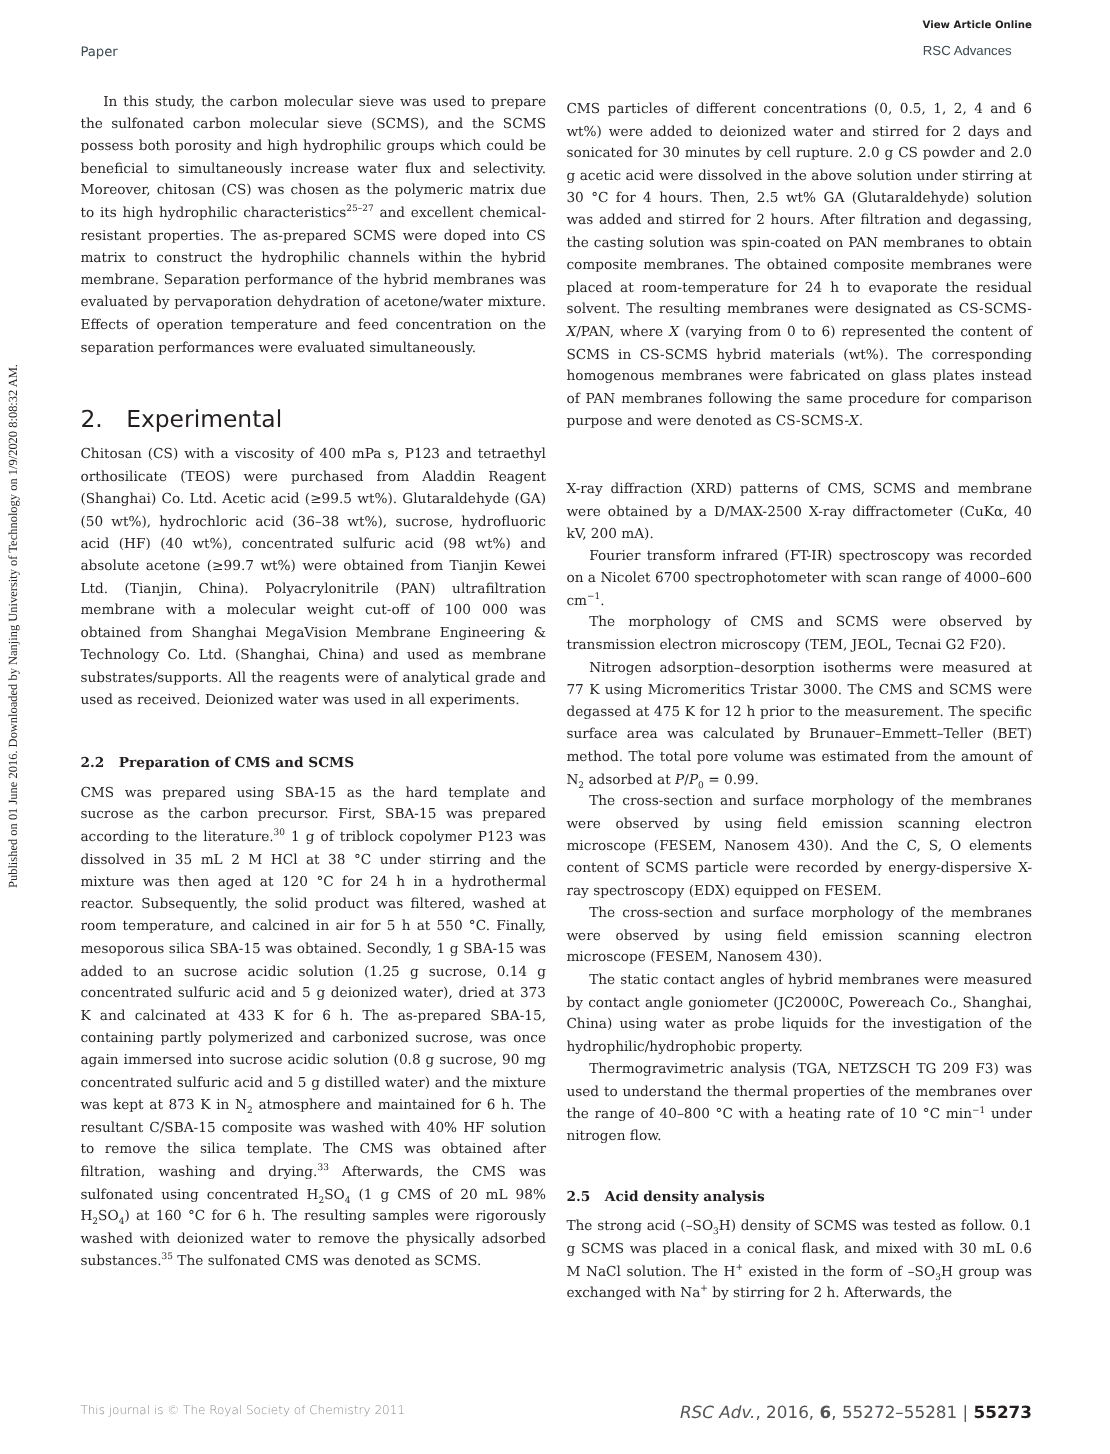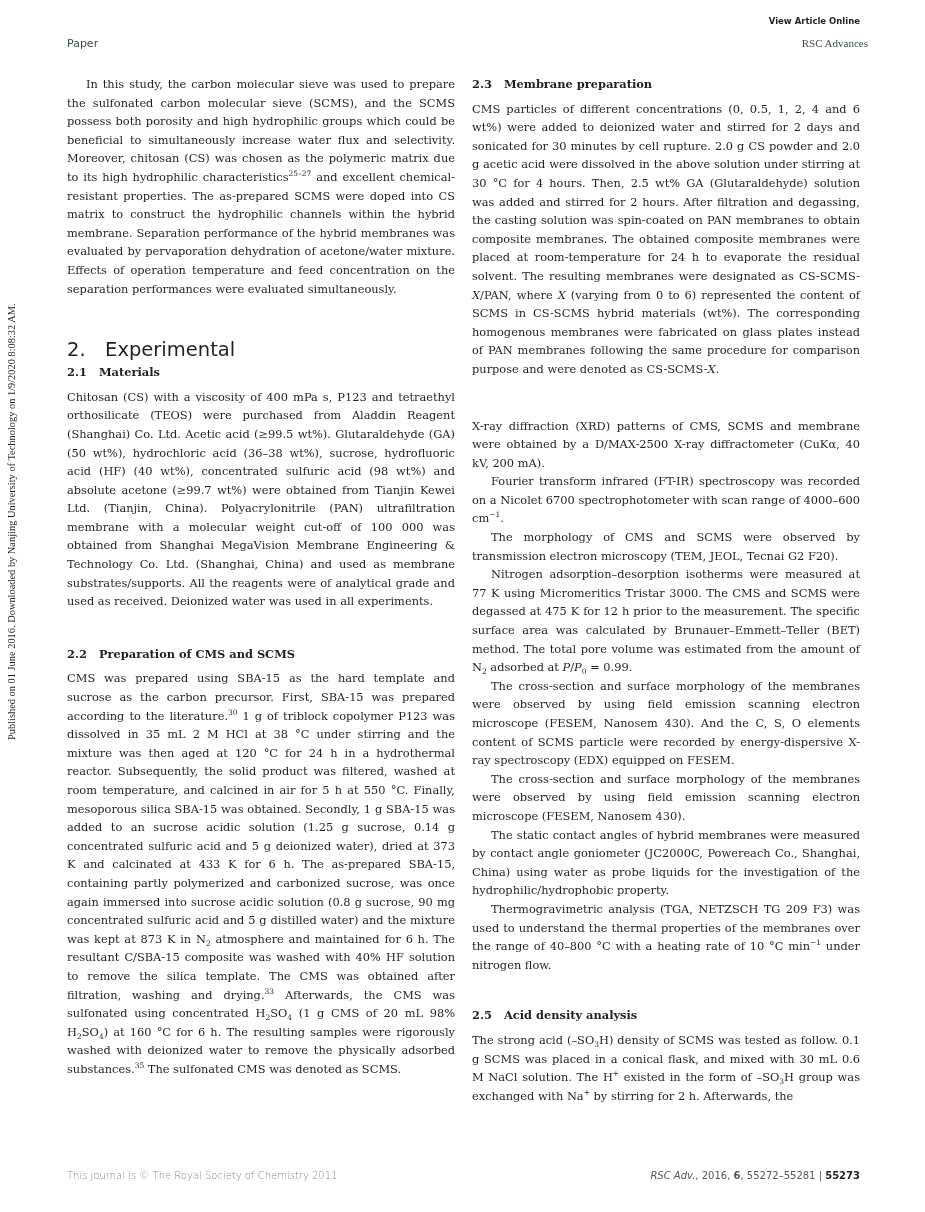--- a/index.html
+++ b/index.html
@@ -1,63 +1,61 @@
 <!DOCTYPE html>
 <html><head>
 <meta charset="utf-8">
 <style>
   html, body { margin: 0; padding: 0; background: #ffffff; }
   body { width: 925px; height: 1212px; position: relative; overflow: hidden; color: #231f20; }
   .hdr-small { position: absolute; top: 16px; right: 65px; font-family: "DejaVu Sans", sans-serif; font-size: 8.5px; font-weight: bold; color: #231f20; }
   .hdr-left { position: absolute; top: 37px; left: 67px; font-family: "DejaVu Sans", sans-serif; font-size: 11px; color: #3d4a4f; text-align: center; }
-  .hdr-right { position: absolute; top: 37px; right: 57px; font-family: Liberation Serif, serif; font-size: 11px; color: #3d4a4f; }
+  .hdr-right { position: absolute; top: 37px; right: 82px; font-family: Liberation Sans, sans-serif; font-size: 11px; color: #3d4a4f; }
   .side-note { position: absolute; left: 6px; top: 740px; transform-origin: 0 0; transform: rotate(-90deg); white-space: nowrap;
                font-family: "Liberation Serif", serif; font-size: 10.4px; color: #231f20; width: 560px; }
   .col { position: absolute; top: 75px; width: 388px; font-family: "DejaVu Serif", "Liberation Serif", serif; font-size: 11.4px; line-height: 18.6px; }
   .col-left { left: 67px; }
   .col-right { left: 472px; }
   .col p { margin: 0; text-align: justify; hyphens: manual; }
   .col p.ind { text-indent: 19px; }
   h2.sec { font-family: "DejaVu Sans", sans-serif; font-weight: normal; font-size: 19.5px; margin: 0; line-height: 26px; }
   h3.sub { font-family: "DejaVu Serif", serif; font-weight: bold; font-size: 11.4px; margin: 0; line-height: 18.6px; }
   h3.sub .num { display: inline-block; width: 32px; }
   .gap-sm { height: 6px; }
   sup, sub { font-size: 7.5px; line-height: 0; }
   .footer-left { position: absolute; top: 1170px; left: 67px; font-family: "DejaVu Sans", sans-serif; font-size: 10px; color: #8a8a8a; font-weight: 300; }
-  .footer-right { position: absolute; top: 1170px; right: 65px; font-family: "DejaVu Sans", sans-serif; font-size: 10px; color: #555; }
+  .footer-right { position: absolute; top: 1170px; right: 65px; font-family: "DejaVu Sans", sans-serif; font-size: 14px; color: #555; }
   .footer-right .page { font-weight: bold; color: #231f20; }
   .footer-right .vol { font-weight: bold; }
   i { font-style: italic; }
 </style>
 </head>
 <body>
 
 <div class="hdr-small">View Article Online</div>
 <div class="hdr-left">Paper</div>
 <div class="hdr-right">RSC Advances</div>
 
 <div class="side-note">Published on 01 June 2016. Downloaded by Nanjing University of Technology on 1/9/2020 8:08:32 AM.</div>
 
 <div class="col col-left">
   <p class="ind"><span>In this study, the carbon molecular sieve was used to prepare the sulfonated carbon molecular sieve (SCMS), and the SCMS possess both porosity and high hydrophilic groups which could be beneficial to simultaneously increase water flux and selectivity. Moreover, chitosan (CS) was chosen as the polymeric matrix due to its high hydrophilic characteristics</span><sup>25–27</sup><span> and excellent chemical-resistant properties. The as-prepared SCMS were doped into CS matrix to construct the hydrophilic channels within the hybrid membrane. Separation performance of the hybrid membranes was evaluated by pervaporation dehydration of acetone/water mixture. Effects of operation temperature and feed concentration on the separation performances were evaluated simultaneously.</span></p>
 
   <div style="height:39px"></div>
   <h2 class="sec">2. Experimental</h2>
-  <h3 class="sub"><span class="num">2.1</span><span>Materials</span></h3>
   <div class="gap-sm"></div>
   <p>Chitosan (CS) with a viscosity of 400 mPa s, P123 and tetraethyl orthosilicate (TEOS) were purchased from Aladdin Reagent (Shanghai) Co. Ltd. Acetic acid (≥99.5 wt%). Glutaraldehyde (GA) (50 wt%), hydrochloric acid (36–38 wt%), sucrose, hydrofluoric acid (HF) (40 wt%), concentrated sulfuric acid (98 wt%) and absolute acetone (≥99.7 wt%) were obtained from Tianjin Kewei Ltd. (Tianjin, China). Polyacrylonitrile (PAN) ultrafiltration membrane with a molecular weight cut-off of 100 000 was obtained from Shanghai MegaVision Membrane Engineering &amp; Technology Co. Ltd. (Shanghai, China) and used as membrane substrates/supports. All the reagents were of analytical grade and used as received. Deionized water was used in all experiments.</p>
 
   <div style="height:34px"></div>
   <h3 class="sub"><span class="num">2.2</span><span>Preparation of CMS and SCMS</span></h3>
   <div class="gap-sm"></div>
   <p><span>CMS was prepared using SBA-15 as the hard template and sucrose as the carbon precursor. First, SBA-15 was prepared according to the literature.</span><sup>30</sup><span> 1 g of triblock copolymer P123 was dissolved in 35 mL 2 M HCl at 38 °C under stirring and the mixture was then aged at 120 °C for 24 h in a hydrothermal reactor. Subsequently, the solid product was filtered, washed at room temperature, and calcined in air for 5 h at 550 °C. Finally, mesoporous silica SBA-15 was obtained. Secondly, 1 g SBA-15 was added to an sucrose acidic solution (1.25 g sucrose, 0.14 g concentrated sulfuric acid and 5 g deionized water), dried at 373 K and calcinated at 433 K for 6 h. The as-prepared SBA-15, containing partly polymerized and carbonized sucrose, was once again immersed into sucrose acidic solution (0.8 g sucrose, 90 mg concentrated sulfuric acid and 5 g distilled water) and the mixture was kept at 873 K in N</span><sub>2</sub><span> atmosphere and maintained for 6 h. The resultant C/SBA-15 composite was washed with 40% HF solution to remove the silica template. The CMS was obtained after filtration, washing and drying.</span><sup>33</sup><span> Afterwards, the CMS was sulfonated using concentrated H</span><sub>2</sub><span>SO</span><sub>4</sub><span> (1 g CMS of 20 mL 98% H</span><sub>2</sub><span>SO</span><sub>4</sub><span>) at 160 °C for 6 h. The resulting samples were rigorously washed with deionized water to remove the physically adsorbed substances.</span><sup>35</sup><span> The sulfonated CMS was denoted as SCMS.</span></p>
 </div>
 
 <div class="col col-right">
-  <h3 class="sub"><span class="num">2.3</span><span>Membrane preparation</span></h3>
   <div class="gap-sm"></div>
   <p><span>CMS particles of different concentrations (0, 0.5, 1, 2, 4 and 6 wt%) were added to deionized water and stirred for 2 days and sonicated for 30 minutes by cell rupture. 2.0 g CS powder and 2.0 g acetic acid were dissolved in the above solution under stirring at 30 °C for 4 hours. Then, 2.5 wt% GA (Glutaraldehyde) solution was added and stirred for 2 hours. After filtration and degassing, the casting solution was spin-coated on PAN membranes to obtain composite membranes. The obtained composite membranes were placed at room-temperature for 24 h to evaporate the residual solvent. The resulting membranes were designated as CS-SCMS-</span><i>X</i><span>/PAN, where </span><i>X</i><span> (varying from 0 to 6) represented the content of SCMS in CS-SCMS hybrid materials (wt%). The corresponding homogenous membranes were fabricated on glass plates instead of PAN membranes following the same procedure for comparison purpose and were denoted as CS-SCMS-</span><i>X</i><span>.</span></p>
 
   <div style="height:32px"></div>
   <div class="gap-sm"></div>
   <p>X-ray diffraction (XRD) patterns of CMS, SCMS and membrane were obtained by a D/MAX-2500 X-ray diffractometer (CuKα, 40 kV, 200 mA).</p>
   <p class="ind"><span>Fourier transform infrared (FT-IR) spectroscopy was recorded on a Nicolet 6700 spectrophotometer with scan range of 4000–600 cm</span><sup>−1</sup><span>.</span></p>
   <p class="ind">The morphology of CMS and SCMS were observed by transmission electron microscopy (TEM, JEOL, Tecnai G2 F20).</p>
   <p class="ind"><span>Nitrogen adsorption–desorption isotherms were measured at 77 K using Micromeritics Tristar 3000. The CMS and SCMS were degassed at 475 K for 12 h prior to the measurement. The specific surface area was calculated by Brunauer–Emmett–Teller (BET) method. The total pore volume was estimated from the amount of N</span><sub>2</sub><span> adsorbed at </span><i>P</i><span>/</span><i>P</i><sub>0</sub><span> = 0.99.</span></p>
   <p class="ind">The cross-section and surface morphology of the membranes were observed by using field emission scanning electron microscope (FESEM, Nanosem 430). And the C, S, O elements content of SCMS particle were recorded by energy-dispersive X-ray spectroscopy (EDX) equipped on FESEM.</p>

